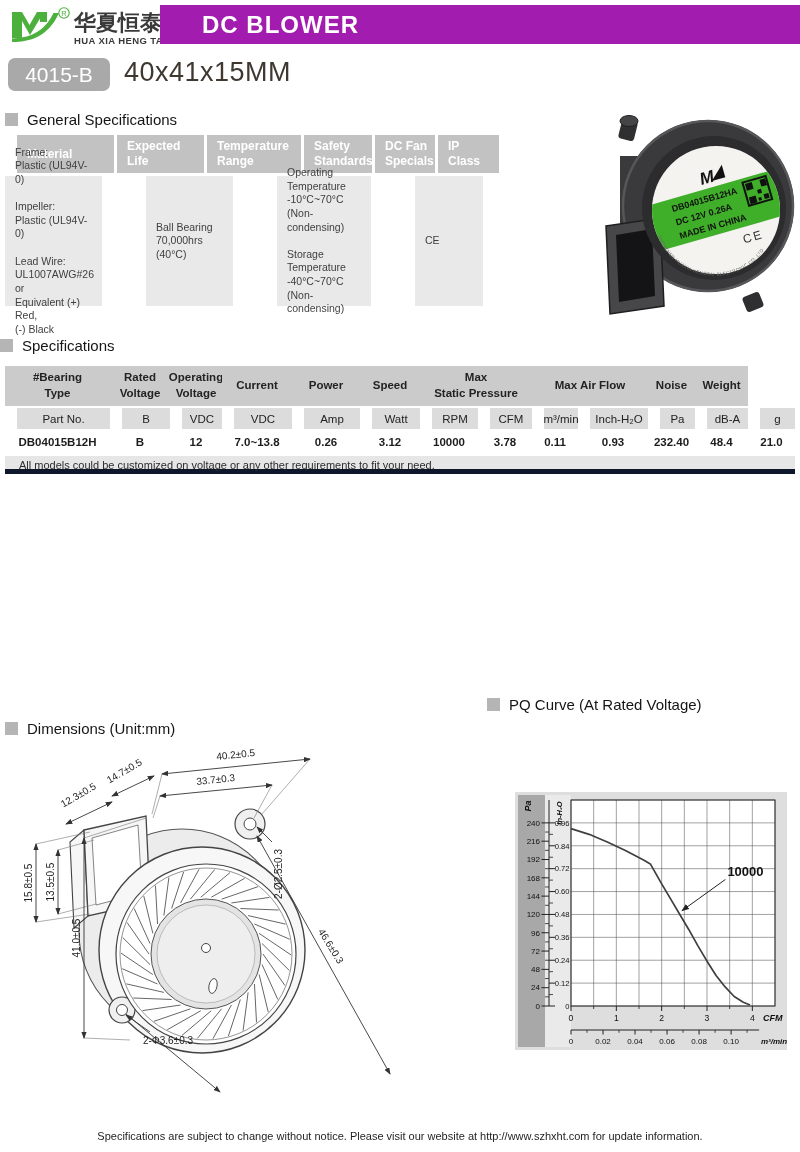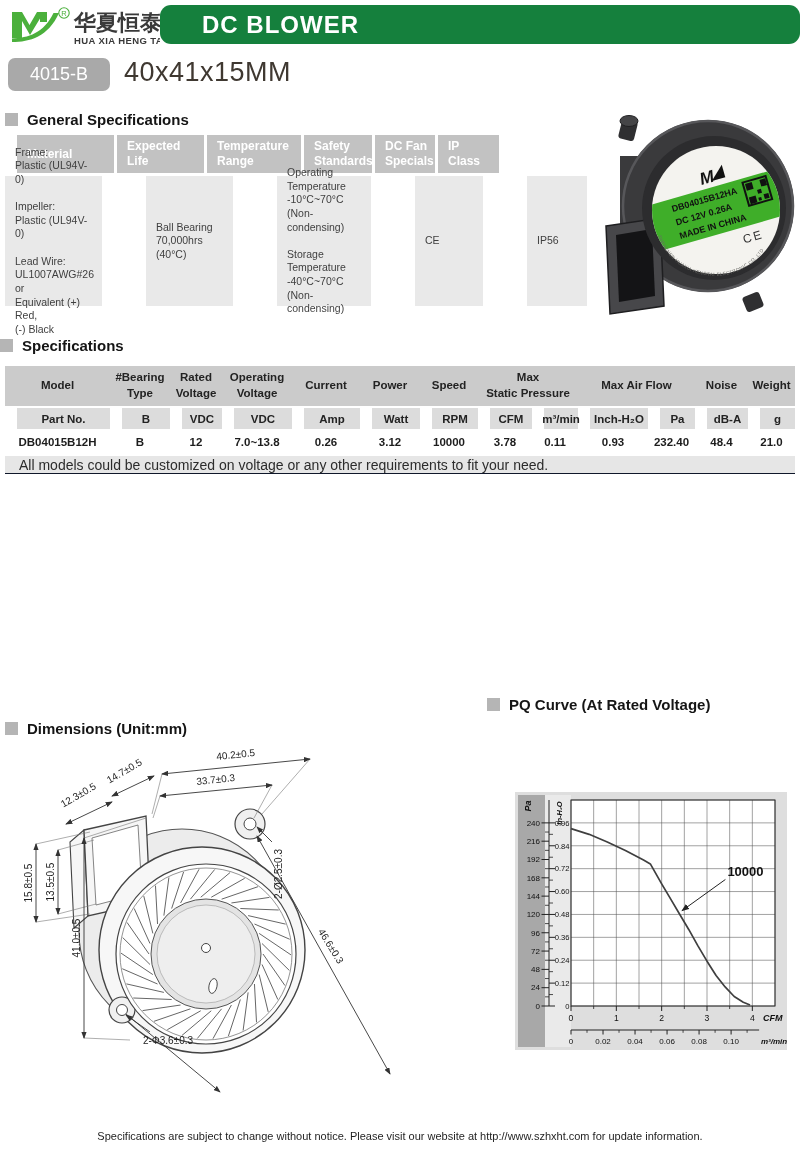--- a/index.html
+++ b/index.html
@@ -2,56 +2,56 @@
 <html><head>
 <meta charset="utf-8">
 <style>
   html,body{margin:0;padding:0;}
   body{width:800px;height:1152px;position:relative;background:#fff;
        font-family:"Liberation Sans","DejaVu Sans",sans-serif;color:#2e2e2e;overflow:hidden;}
   .abs{position:absolute;}
 
   
   .logo-wrap{left:8px;top:4px;width:152px;height:46px;}
-  .banner{left:160px;top:5px;width:640px;height:39px;background:#15803d;
+  .banner{left:160px;top:5px;width:640px;height:39px;background:#a21caf;
           color:#fff;font-size:24px;font-weight:bold;line-height:39px;
-          padding-left:42px;box-sizing:border-box;letter-spacing:1px;border-radius:11px;}
+          padding-left:42px;box-sizing:border-box;letter-spacing:1px;}
   .badge{left:8px;top:58px;width:102px;height:33px;background:#a9a9a9;border-radius:7px;
-         color:#fff;font-size:18px;text-align:center;line-height:33px;}
+         color:#fff;font-size:21px;text-align:center;line-height:33px;}
   .size-title{left:124px;top:57px;font-size:27px;color:#3f3831;font-weight:500;letter-spacing:.5px;}
 
   
   .sect{height:16px;display:flex;align-items:center;}
   .sect .bullet{width:13px;height:13px;background:#b5b5b5;margin-right:9px;flex:none;}
-  .sect .stitle{font-size:15px;font-weight:bold;color:#151515;}
+  .sect .stitle{font-size:15px;font-weight:normal;color:#151515;}
 
   
   .gen-grid{display:grid;grid-template-columns:97px 87px 94px 68px 60px 61px;column-gap:3px;}
   #gen-head{left:5px;top:135px;width:416px;margin-left:12px;}
   #gen-body{left:5px;top:176px;width:482px;gap:44px;}
   .ghead{background:#c2c2c2;color:#fff;font-size:12px;font-weight:bold;height:38px;
          display:flex;align-items:center;padding:0 6px 0 10px;box-sizing:border-box;line-height:1.25;}
   .gcell{background:#e9e9e9;color:#3f3f3f;font-size:10.5px;height:130px;line-height:1.3;
          display:flex;align-items:center;padding:6px 6px 6px 10px;box-sizing:border-box;white-space:pre-line;}
 
   
   .spec-grid{display:grid;grid-template-columns:105px 60px 52px 70px 68px 60px 58px 54px 46px 70px 47px 53px 47px;}
   #spec-row1{left:5px;top:366px;width:790px;}
   #spec-row2{left:5px;top:408px;width:790px;}
   #spec-row3{left:5px;top:431px;width:790px;}
   .shead{background:#cbcbcb;color:#232323;font-size:11.5px;font-weight:600;height:40px;
          display:flex;align-items:center;justify-content:center;text-align:center;
          white-space:pre-line;line-height:1.35;}
-  .sunit{background:#dcdcdc;color:#232323;font-size:11.5px;font-weight:700;height:21px;
+  .sunit{background:#dcdcdc;color:#232323;font-size:11.5px;font-weight:400;height:21px;
          display:flex;align-items:center;justify-content:center;margin-left:12px;}
   .sval{background:#fff;color:#1d1d1d;font-size:11.5px;font-weight:700;height:22px;
         display:flex;align-items:center;justify-content:center;}
   .spec-note{left:5px;top:456px;width:790px;height:18px;background:#e6e6e6;color:#2c2c2c;
-             font-size:14px;line-height:18px;padding-left:14px;box-sizing:border-box;
-             border-bottom:1px solid #0f172a;}
+             font-size:11px;line-height:18px;padding-left:14px;box-sizing:border-box;
+             border-bottom:5px solid #0f172a;}
 
   
   .dims-svg{left:10px;top:744px;}
   .dim-text{font-size:10px;fill:#1d1d1d;font-family:"Liberation Sans",sans-serif;}
   .dline{stroke:#333;stroke-width:0.9;fill:none;}
   .eline{stroke:#777;stroke-width:0.6;fill:none;}
   .part{stroke:#444;fill:#f6f6f6;}
 
   
   .pq-chart{left:515px;top:792px;width:272px;height:258px;}
@@ -107,21 +107,20 @@
     <div class="gcell">Operating
 Temperature
 -10°C~70°C
 (Non-condensing)
 
 Storage
 Temperature
 -40°C~70°C
 (Non-condensing)</div>
     <div class="gcell">CE</div>
-    <div class="gcell">IP56</div>
   </div>
 
 <div class="abs photo-svg">
 <svg width="200" height="220" viewBox="0 0 200 220">
   <defs>
         <clipPath id="lblclip">
           <circle cx="120" cy="112" r="64"></circle>
         </clipPath>
       </defs>
 
@@ -168,21 +167,20 @@
   </text>
   <rect x="148" y="196" width="18" height="16" rx="3" fill="#2f2f31" transform="rotate(-22 157 204)"></rect>
 </svg>
 </div>
 
 <div class="abs sect" style="left:0;top:337px;">
   <span class="bullet"></span>
   <span class="stitle">Specifications</span>
 </div>
 <div class="abs spec-grid" id="spec-row1">
-    <div class="shead" style="grid-column: span 1;">Model</div>
     <div class="shead" style="grid-column: span 1;">#Bearing
 Type</div>
     <div class="shead" style="grid-column: span 1;">Rated
 Voltage</div>
     <div class="shead" style="grid-column: span 1;">Operating
 Voltage</div>
     <div class="shead" style="grid-column: span 1;">Current</div>
     <div class="shead" style="grid-column: span 1;">Power</div>
     <div class="shead" style="grid-column: span 1;">Speed</div>
     <div class="shead" style="grid-column: span 2;">Max

